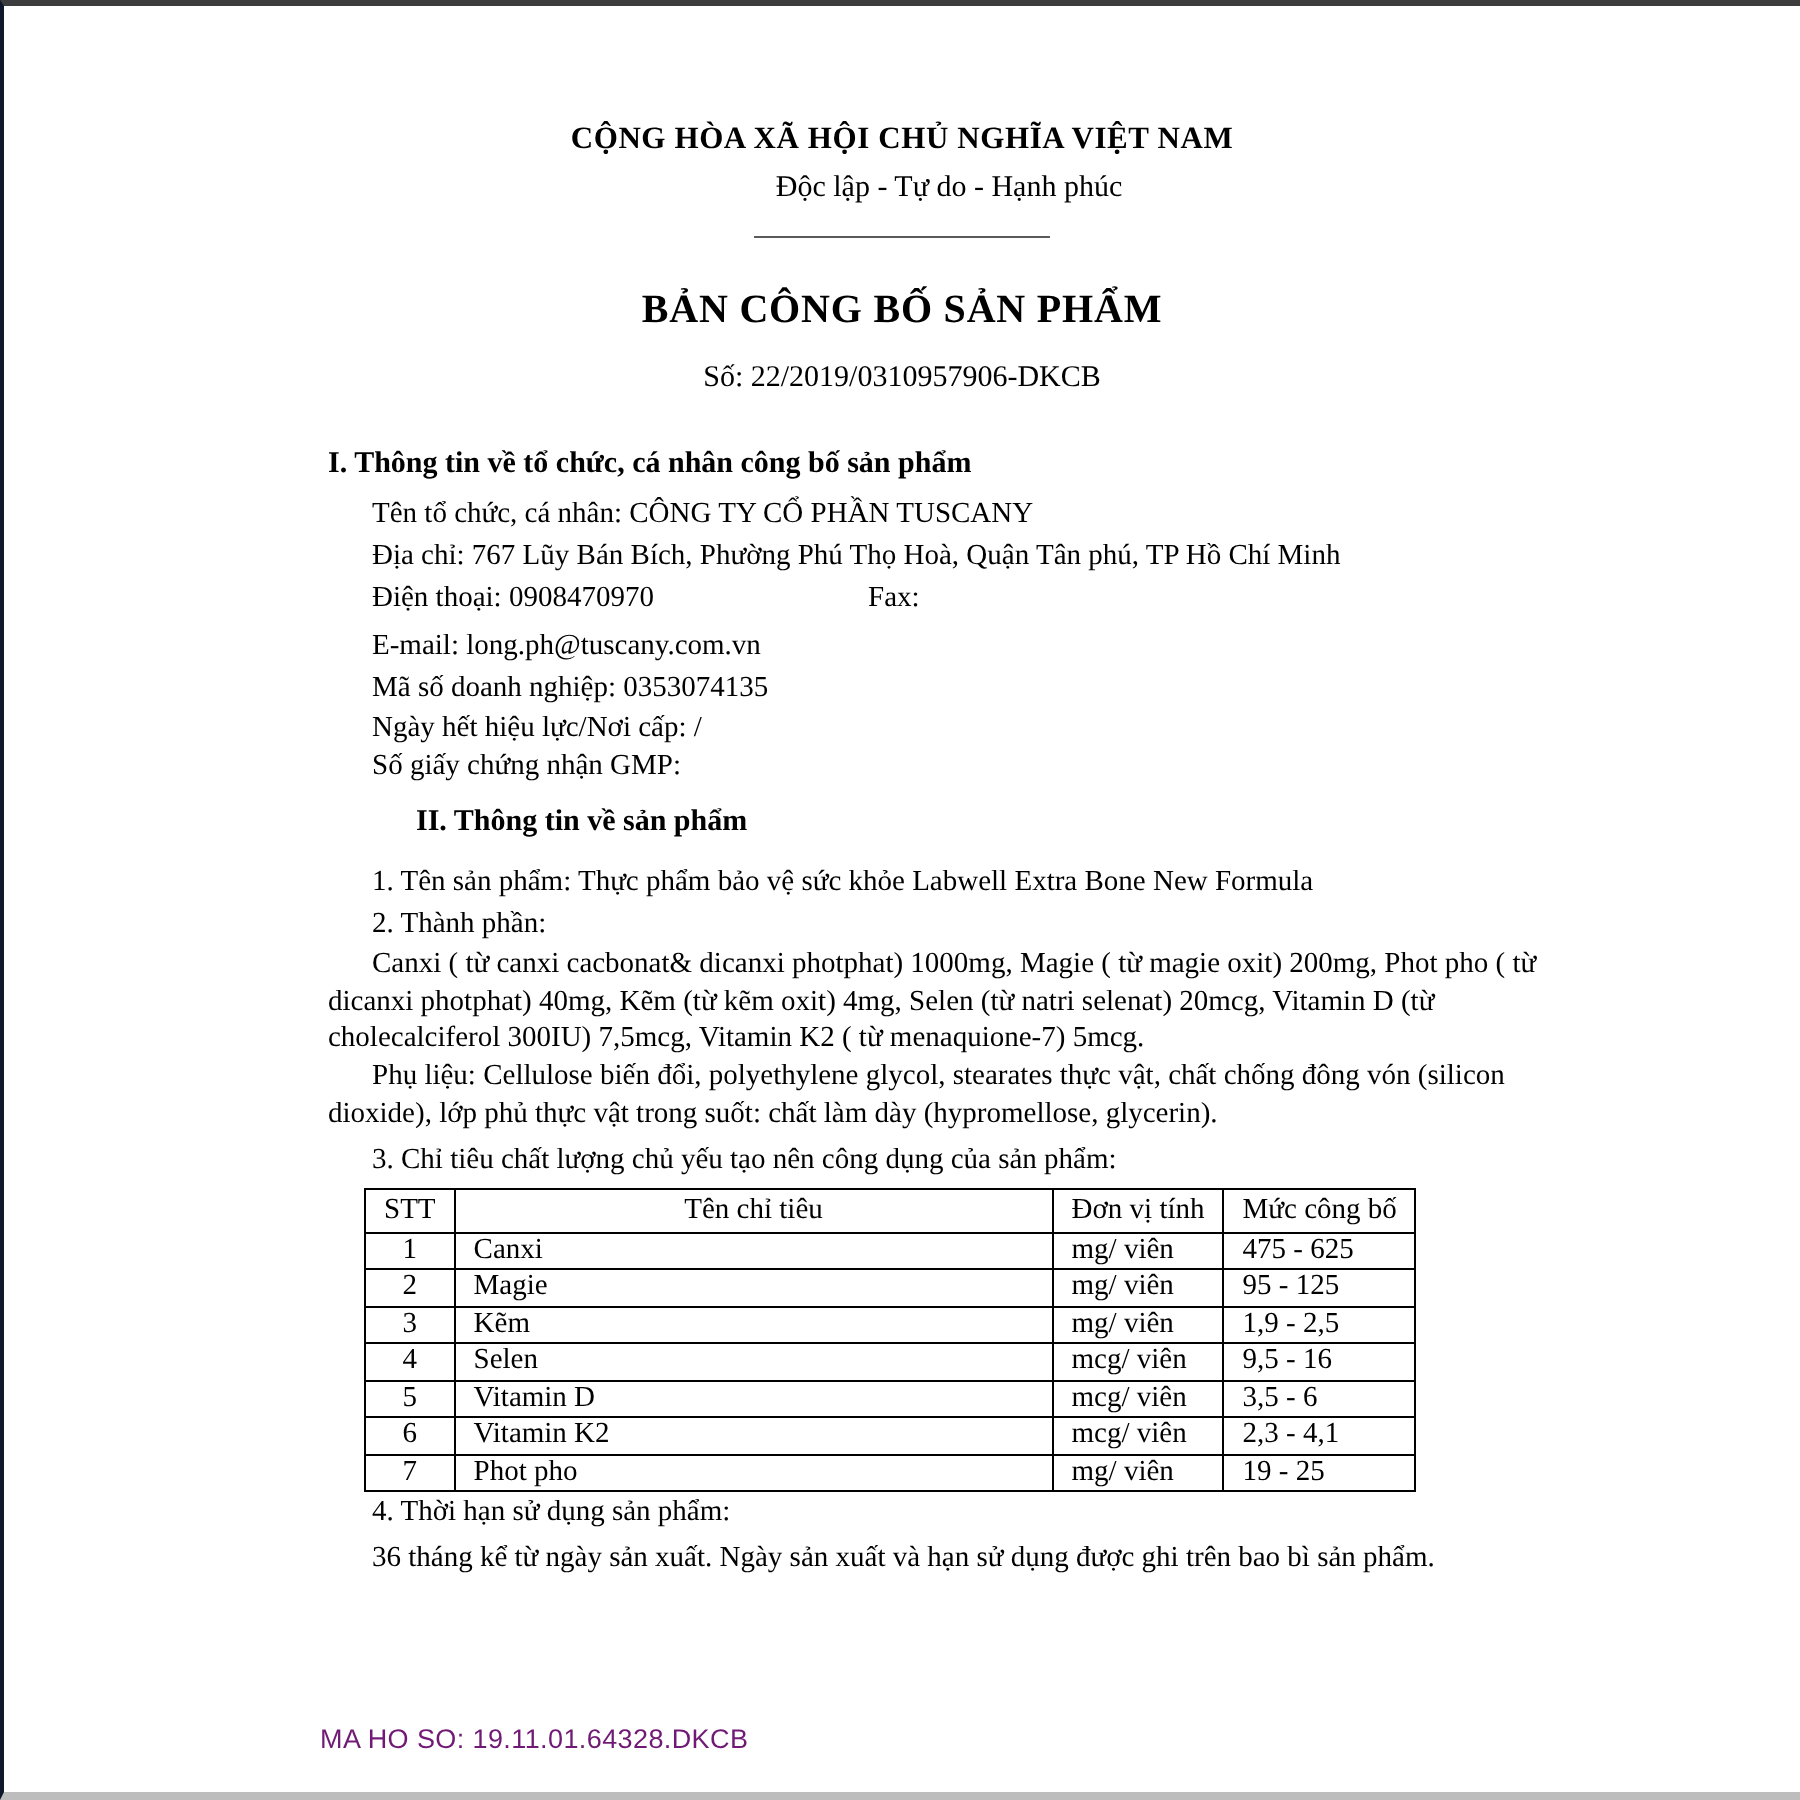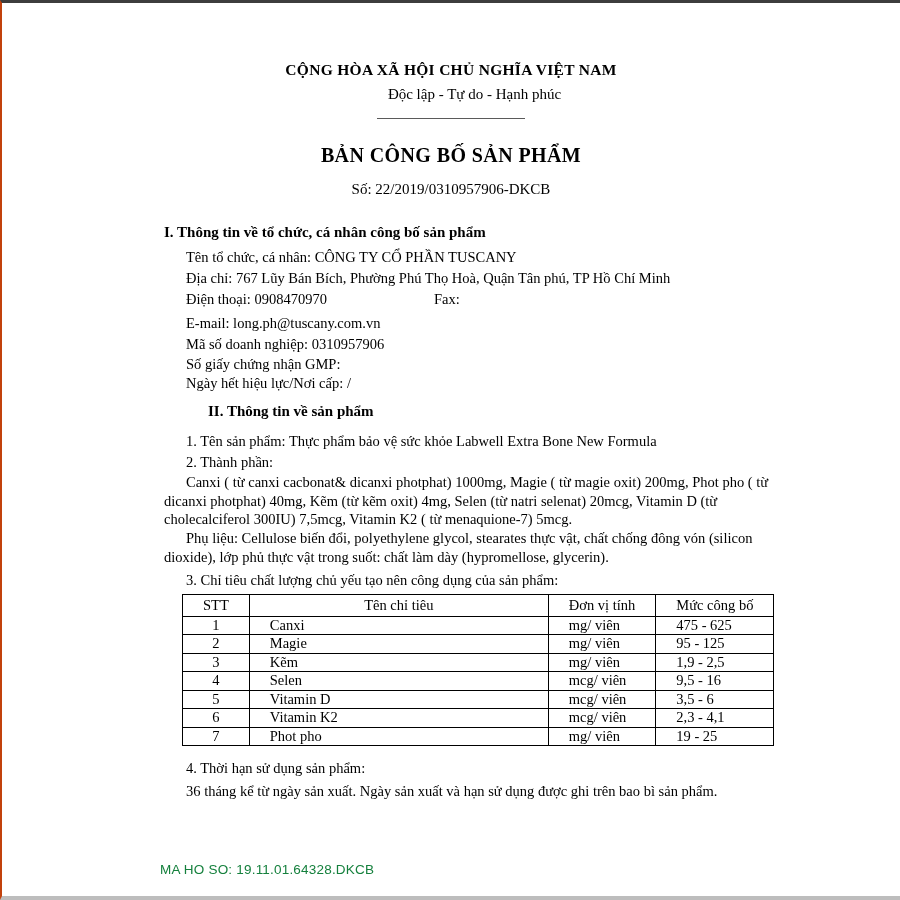--- a/index.html
+++ b/index.html
@@ -13,21 +13,21 @@
     font-family: "Liberation Serif", serif;
     color: #000000;
   }
   .page {
     position: relative;
     width: 900px;
     height: 900px;
     box-sizing: border-box;
     background: #ffffff;
     border-top: 3px solid #3d3d3d;
-    border-left: 2px solid #c2410c;
+    border-left: 2px solid #0f172a;
     border-bottom: 4px solid #bdbdbd;
     overflow: hidden;
   }
   
   .nat-header {
     padding-top: 56px;
     text-align: center;
   }
   .country-title {
     font-size: 15.5px;
@@ -97,21 +97,21 @@
   table.quality {
     border-collapse: collapse;
     margin: 3px 0 0 18px;
     font-size: 14.5px;
     border: 1.5px solid #000;
     table-layout: fixed;
   }
   table.quality th,
   table.quality td {
     border: 1px solid #000;
-    padding: 0 20px;
+    padding: 0 9px;
     font-weight: normal;
     overflow: hidden;
     white-space: nowrap;
   }
   table.quality th {
     text-align: center;
     height: 21px;
     line-height: 20px;
   }
   table.quality td {
@@ -119,31 +119,31 @@
     line-height: 17px;
     text-align: left;
   }
   table.quality td.c {
     text-align: center;
   }
   .col-stt  { width: 31px; }
   .col-name { width: 299px; }
   .col-unit { width: 82px; }
   .col-val  { width: 94px; }
-  .after-table { margin-top: 12px; }
+  .after-table { margin-top: 0; }
   .gap-23 { margin-top: 2px; }
   
   .file-code {
     position: absolute;
     left: 158px;
     top: 859px;
     font-family: "Liberation Sans", sans-serif;
     font-size: 13.5px;
     letter-spacing: 0.2px;
-    color: #15803d;
+    color: #701a75;
   }
 </style>
 </head>
 <body>
 
 <div class="page">
 
   <div class="nat-header">
     <div class="country-title">CỘNG HÒA XÃ HỘI CHỦ NGHĨA VIỆT NAM</div>
     <div class="motto">Độc lập - Tự do - Hạnh phúc</div>
@@ -154,23 +154,23 @@
 
   <div class="content">
 
     <div class="sec-heading">I. Thông tin về tổ chức, cá nhân công bố sản phẩm</div>
     <div class="item first">Tên tổ chức, cá nhân: CÔNG TY CỔ PHẦN TUSCANY</div>
     <div class="item">Địa chỉ: 767 Lũy Bán Bích, Phường Phú Thọ Hoà, Quận Tân phú, TP Hồ Chí Minh</div>
     <div class="item">
       <span class="phone-part">Điện thoại: 0908470970</span><span>Fax:</span>
     </div>
     <div class="item gap-sm">E-mail: long.ph@tuscany.com.vn</div>
-    <div class="item">Mã số doanh nghiệp: 0310957906</div>
+    <div class="item">Mã số doanh nghiệp: 0353074135</div>
+    <div class="item tight">Ngày hết hiệu lực/Nơi cấp: /</div>
     <div class="item tight">Số giấy chứng nhận GMP:</div>
-    <div class="item tight">Ngày hết hiệu lực/Nơi cấp: /</div>
 
     <div class="sec-heading sec2-start">II. Thông tin về sản phẩm</div>
     <div class="item prod-line">1. Tên sản phẩm: Thực phẩm bảo vệ sức khỏe Labwell Extra Bone New Formula</div>
     <div class="item">2. Thành phần:</div>
     <p class="para">Canxi ( từ canxi cacbonat&amp; dicanxi photphat) 1000mg, Magie ( từ magie oxit) 200mg, Phot pho ( từ dicanxi photphat) 40mg, Kẽm (từ kẽm oxit) 4mg, Selen (từ natri selenat) 20mcg, Vitamin D (từ cholecalciferol 300IU) 7,5mcg, Vitamin K2 ( từ menaquione-7) 5mcg.</p>
     <p class="para">Phụ liệu: Cellulose biến đổi, polyethylene glycol, stearates thực vật, chất chống đông vón (silicon dioxide), lớp phủ thực vật trong suốt: chất làm dày (hypromellose, glycerin).</p>
 
     <div class="item gap-sm">3. Chỉ tiêu chất lượng chủ yếu tạo nên công dụng của sản phẩm:</div>
 
     <table class="quality">

